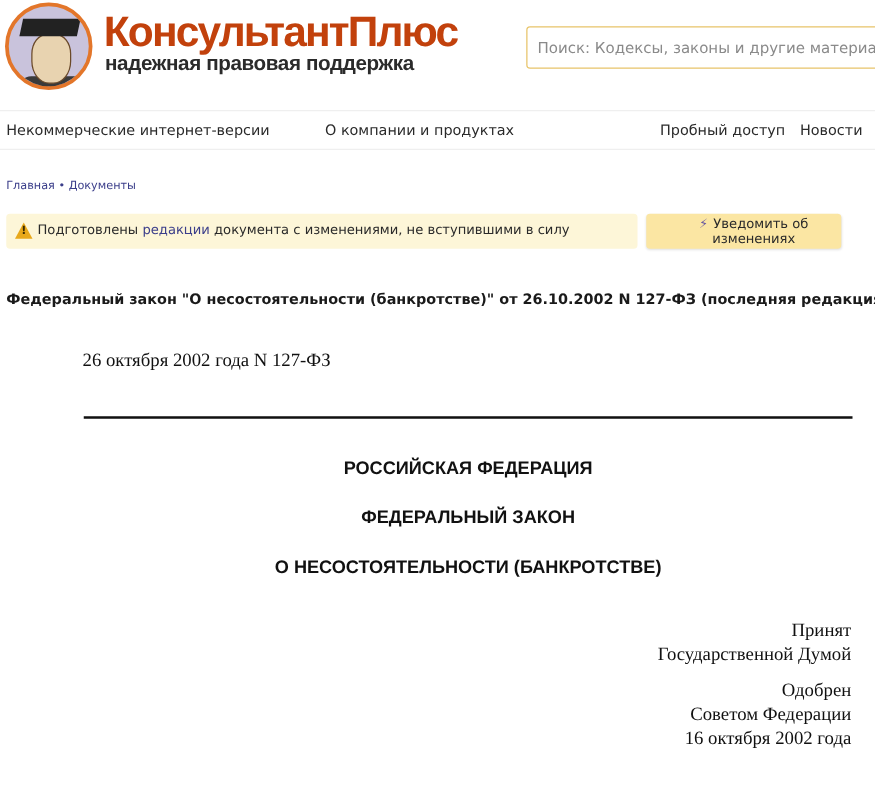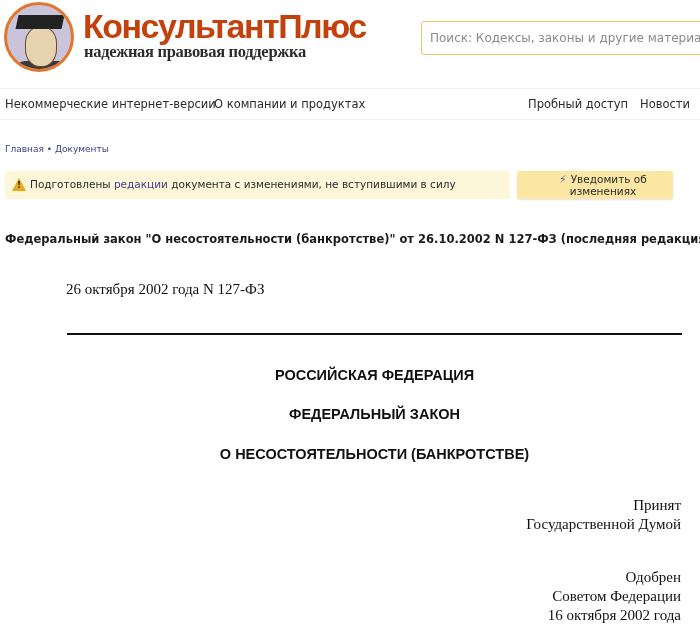--- a/index.html
+++ b/index.html
@@ -7,21 +7,21 @@
   body { font-family: "DejaVu Sans", "Liberation Sans", sans-serif; color: #222; position: relative; }
 
   .header { position: absolute; left: 0; top: 0; width: 700px; height: 86px; }
   .logo-circle { position: absolute; left: 4px; top: 2px; width: 70px; height: 70px; border-radius: 50%;
     background: #c9c3dc; border: 3px solid #e3762a; overflow: hidden; }
   .logo-face { position: absolute; left: 18px; top: 22px; width: 32px; height: 40px; background: #e8d3b0; border-radius: 40% 40% 45% 45%; border: 1px solid #6b4a2a; }
   .logo-cap { position: absolute; left: 10px; top: 10px; width: 46px; height: 14px; background: #222; transform: skewX(-12deg); }
   .logo-body { position: absolute; left: 8px; top: 56px; width: 54px; height: 20px; background: #3a3a3a; border-radius: 10px 10px 0 0; }
   .logo-title { position: absolute; left: 83px; top: 8px; font-family: "Liberation Sans", sans-serif; font-weight: bold;
     font-size: 34px; color: #c2410c; letter-spacing: -1.5px; line-height: 36px; }
-  .logo-sub { position: absolute; left: 84px; top: 42px; font-family: Liberation Serif, serif; font-weight: bold;
+  .logo-sub { position: absolute; left: 84px; top: 42px; font-family: Liberation Sans, sans-serif; font-weight: bold;
     font-size: 16.5px; color: #2b2b2b; letter-spacing: -0.3px; }
 
   .search-box { position: absolute; left: 421px; top: 21px; width: 290px; height: 34px; border: 1.5px solid #e8c46a;
     border-radius: 3px; background: #fff; }
   .search-box input { border: none; outline: none; width: 100%; height: 100%; padding-left: 8px; font-size: 12px;
     font-family: "DejaVu Sans", sans-serif; color: #333; background: transparent; }
   .search-box input::placeholder { color: #8a8a8a; }
 
   .nav { position: absolute; left: 0; top: 88px; width: 700px; height: 32px; border-top: 1px solid #efefef; border-bottom: 1px solid #efefef; }
   .nav a { position: absolute; top: 8px; font-size: 11.5px; color: #2a2a2a; text-decoration: none; white-space: nowrap; }
@@ -62,21 +62,21 @@
   <div class="logo-title">КонсультантПлюс</div>
   <div class="logo-sub">надежная правовая поддержка</div>
 
   <div class="search-box">
     <input type="text" placeholder="Поиск: Кодексы, законы и другие материалы" style="">
   </div>
 </div>
 
 <nav class="nav">
   <a href="#" style="left:5px;">Некоммерческие интернет-версии</a>
-  <a href="#" style="left:214px;">О компании и продуктах</a>
+  <a href="#" style="left:214px;padding-left:46px;">О компании и продуктах</a>
   <a href="#" style="left:528px;">Пробный доступ</a>
   <a href="#" style="left:640px;">Новости</a>
 </nav>
 
 <div class="breadcrumb">
   <a href="#">Главная</a>
   <span> • </span>
   <a href="#">Документы</a>
 </div>
 
@@ -96,17 +96,17 @@
 
 <div class="doc-center" style="top:367px;">РОССИЙСКАЯ ФЕДЕРАЦИЯ</div>
 <div class="doc-center" style="top:406px;">ФЕДЕРАЛЬНЫЙ ЗАКОН</div>
 <div class="doc-center" style="top:446px;">О НЕСОСТОЯТЕЛЬНОСТИ (БАНКРОТСТВЕ)</div>
 
 <div class="doc-right" style="top:496px;">
   <div>Принят</div>
   <div>Государственной Думой</div>
 </div>
 
-<div class="doc-right" style="top:568px;">
+<div class="doc-right" style="top:544px;">
   <div>Одобрен</div>
   <div>Советом Федерации</div>
   <div>16 октября 2002 года</div>
 </div>
 
 </body></html>

